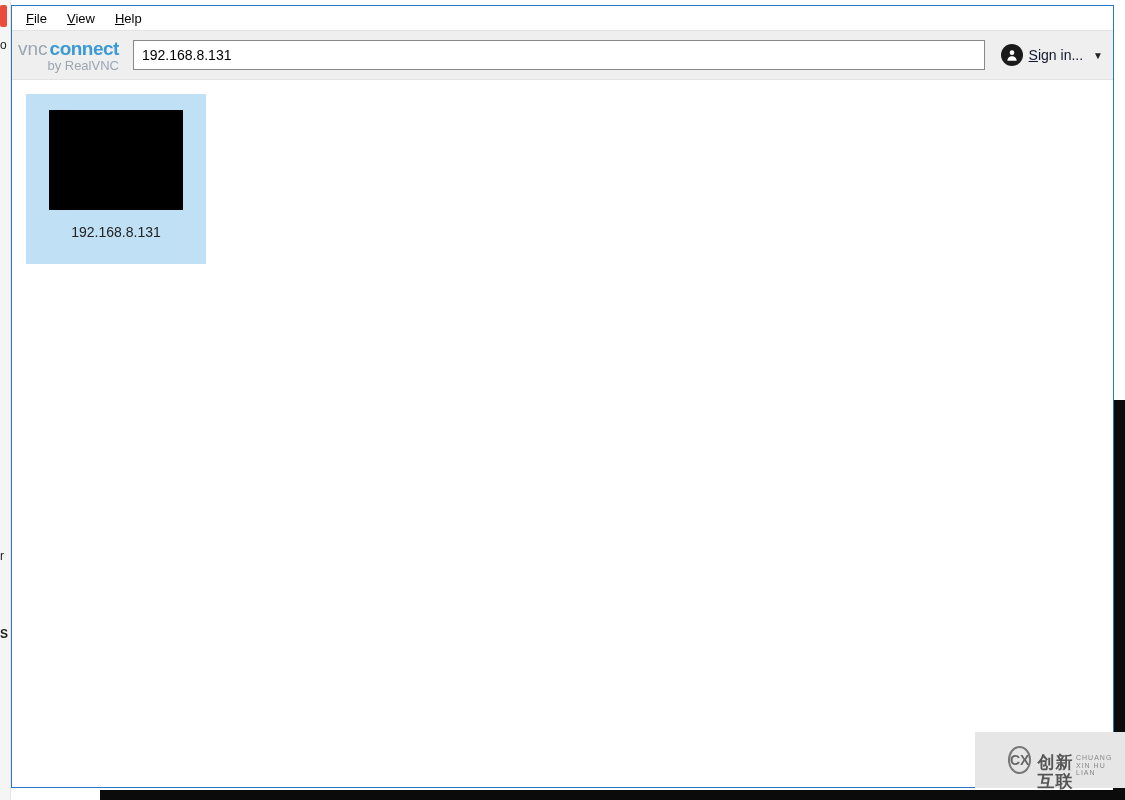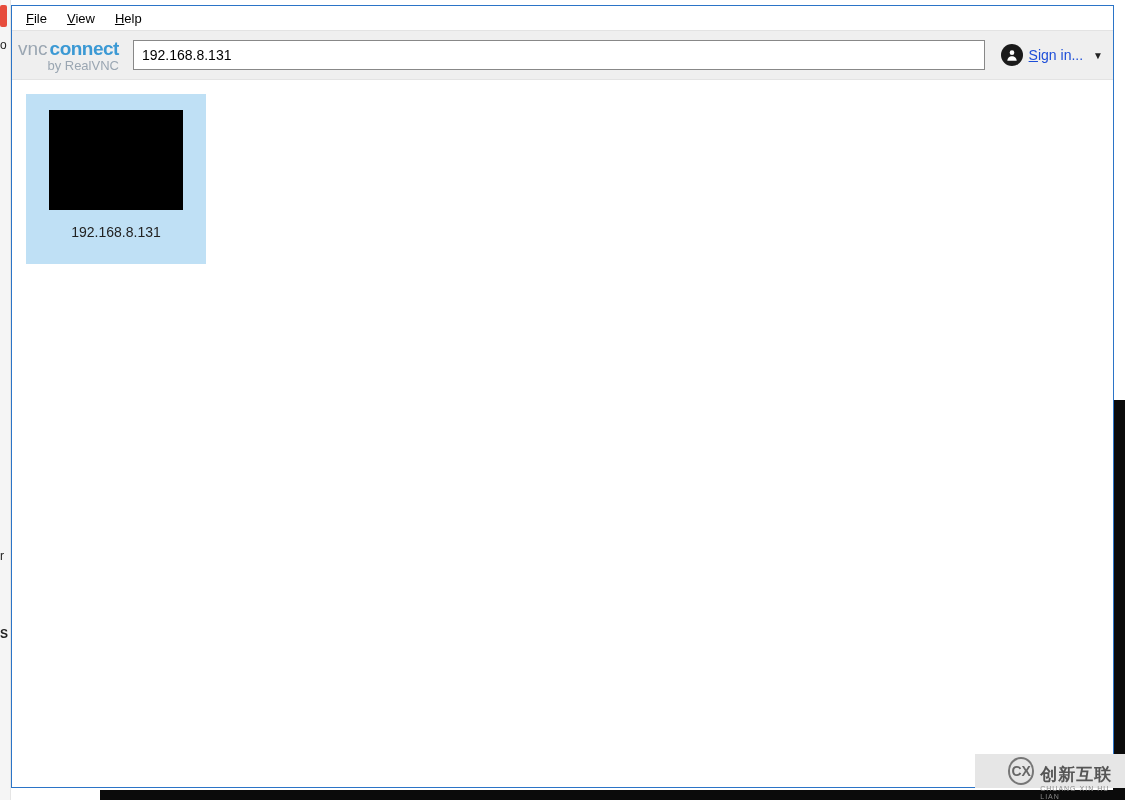--- a/index.html
+++ b/index.html
@@ -155,21 +155,21 @@
     }
     .user-icon {
       width: 22px; height: 22px;
       border-radius: 50%;
       background: #1a1a1a;
       display: flex;
       align-items: center;
       justify-content: center;
     }
     .user-icon svg { fill: #fff; }
-    .signin-text { font-size: 14px; color: #1d4ed8; text-align: center; }
+    .signin-text { font-size: 14px; color: #0f172a; text-align: center; }
     .signin-text .ul { text-decoration: underline; }
     .signin-chevron { font-size: 10px; color: #222; margin-left: 4px; }
     .content {
       flex: 1;
       background: #ffffff;
       padding: 14px;
       display: flex;
       flex-wrap: wrap;
       align-content: flex-start;
       gap: 12px;
@@ -193,31 +193,31 @@
       margin-top: 14px;
       font-size: 14px;
       color: #222;
       text-align: center;
     }
     .watermark {
       position: absolute;
       right: 0;
       bottom: 12px;
       width: 150px;
-      height: 34px;
+      height: 56px;
       background: #e6e6e6;
       display: flex;
       align-items: center;
       justify-content: center;
       gap: 6px;
       font-size: 13px;
       color: #555;
       padding-left: 33px;
     }
-    .watermark .wmtxt { display: flex; flex-direction: column; line-height: 1.1; margin-top: 25px; }
+    .watermark .wmtxt { display: flex; flex-direction: row; line-height: 1.1; margin-top: 25px; }
     .watermark .wmbig { font-size: 17px; font-weight: 700; letter-spacing: 1px; }
     .watermark .wmsmall { font-size: 7px; letter-spacing: 1px; color: #888; }
     .wmicon {
       width: 28px; height: 28px;
       border: 2px solid #777;
       border-radius: 50%;
       display: flex; align-items: center; justify-content: center;
       font-weight: 700; color: #666;
       font-size: 14px;
     }

